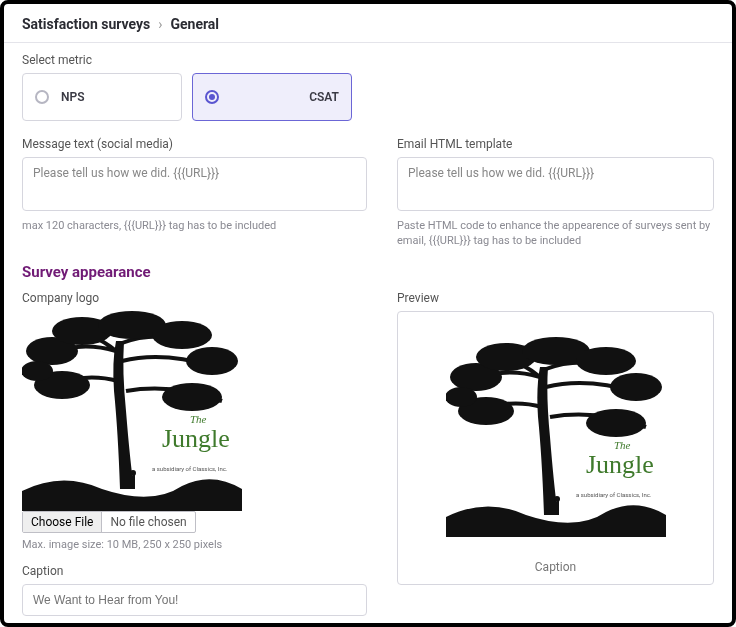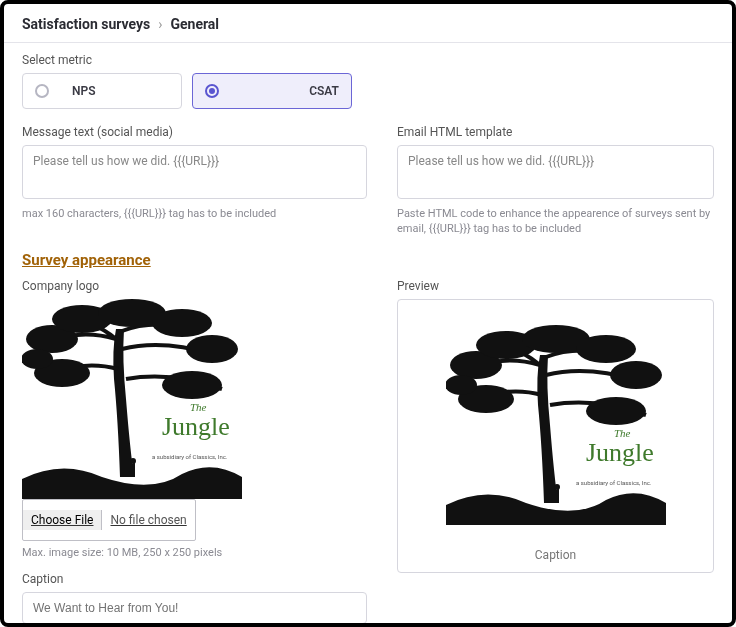--- a/index.html
+++ b/index.html
@@ -30,27 +30,27 @@
     margin: 0 -18px 10px -18px;
     padding-left: 18px;
     padding-right: 30px;
   }
   .breadcrumb .chev { color: #9b9b9b; font-weight: 400; }
 
   .field-label { font-size: 12px; color: #555; margin-bottom: 6px; display: block; }
 
   .metric-row { display: flex; gap: 10px; margin-bottom: 16px; }
   .metric-opt {
-    width: 160px; height: 36px;
+    width: 160px; height: 48px;
     border: 1px solid #d6d6de;
     border-radius: 4px;
     display: flex; align-items: center;
     padding: 0 12px;
     font-size: 12px; font-weight: 600; color: #3a3a44;
-    gap: 23px;
+    gap: 12px;
     cursor: pointer;
     background: #fff;
   }
   .metric-opt.selected {
     background: #efeefb;
     border-color: #6b66d6;
     justify-content: space-between;
   }
   .radio {
     width: 14px; height: 14px; border-radius: 50%;
@@ -86,46 +86,45 @@
     border-radius: 4px;
     padding: 8px 10px;
     font-family: inherit;
     font-size: 12px;
     color: #888;
     resize: none;
     overflow-y: scroll;
   }
   .help-text { font-size: 11px; color: #8a8a92; margin-top: 4px; line-height: 1.4; }
 
-  h2.section { font-size: 15px; font-weight: 700; color: #a16207; margin: 14px 0 10px; text-decoration: underline; }
+  h2.section { font-size: 15px; font-weight: 700; color: #701a75; margin: 14px 0 10px; }
 
   .logo-box {
     width: 220px; height: 200px;
     display: flex; align-items: center; justify-content: center;
     overflow: hidden;
   }
   .logo-box.preview { width: 220px; height: 230px; margin: 0 auto; }
 
   .file-row {
     display: inline-flex; align-items: center; gap: 0;
     border: 1px solid #bfbfc6; border-radius: 2px;
     font-size: 12px;
     background: #fff;
-    text-decoration: underline;
   }
   .file-btn {
     background: #efefef;
     border: none;
     border-right: 1px solid #bfbfc6;
     padding: 3px 8px;
     font-size: 12px;
     cursor: pointer;
     font-family: inherit;
   }
-  .file-status { padding: 13px 8px; color: #555; }
+  .file-status { padding: 3px 8px; color: #555; }
 
   input.caption-input {
     width: 100%;
     height: 32px;
     border: 1px solid #d6d6de;
     border-radius: 4px;
     padding: 0 10px;
     font-size: 12px;
     color: #737373;
   }
@@ -163,21 +162,21 @@
     <div class="metric-opt selected">
       <span class="radio"></span>
       <span>CSAT</span>
     </div>
   </div>
 
   <div class="two-col">
     <div class="col-l">
       <span class="field-label">Message text (social media)</span>
       <textarea class="msg" style="">Please tell us how we did. {{{URL}}}</textarea>
-      <div class="help-text">max 160 characters, {{{URL}}} tag has to be included</div>
+      <div class="help-text">max 120 characters, {{{URL}}} tag has to be included</div>
     </div>
     <div class="col-r">
       <span class="field-label">Email HTML template</span>
       <div class="email-tpl-wrap">
         <textarea class="email-tpl" style="">Please tell us how we did. {{{URL}}}</textarea>
       </div>
       <div class="help-text">Paste HTML code to enhance the appearence of surveys sent by email, {{{URL}}} tag has to be included</div>
     </div>
   </div>
 

